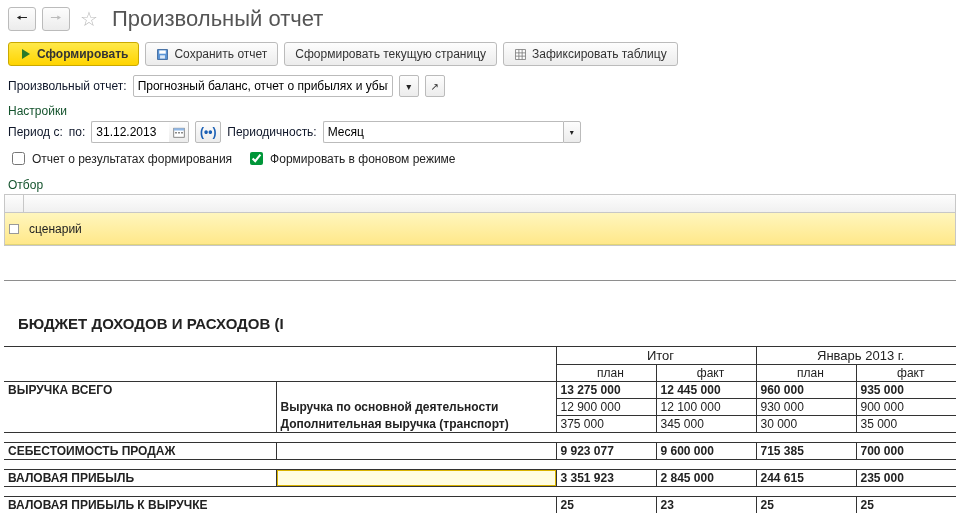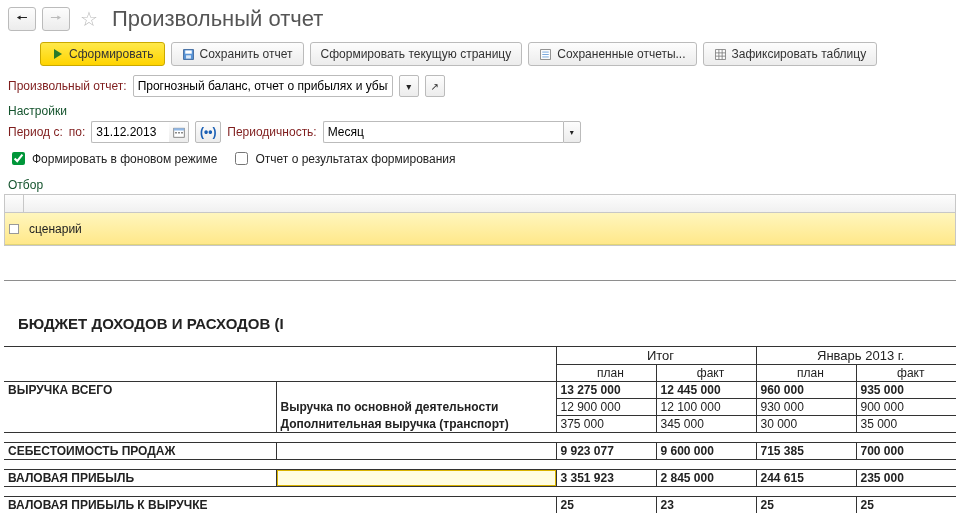--- a/index.html
+++ b/index.html
@@ -43,33 +43,32 @@
     border: 1px solid #bbb;
     border-radius: 3px;
     background: linear-gradient(#fdfdfd,#ececec);
     cursor: pointer;
     font-size: 12px;
     color: #333;
   }
   .btn.primary {
     background: linear-gradient(#ffe94a,#ffd400);
     border-color: #caa900;
-    font-weight: normal;
-    margin-left: 32px;
+    font-weight: bold;
   }
   .btn .ico { width: 13px; height: 13px; display: inline-flex; align-items: center; justify-content: center; }
   .ico-play { width: 0; height: 0; border-left: 8px solid #2a7a2a; border-top: 5px solid transparent; border-bottom: 5px solid transparent; }
   .ico-save svg, .ico-list svg, .ico-pin svg { width: 13px; height: 13px; }
   .row {
     display: flex;
     align-items: center;
     gap: 6px;
     padding: 3px 8px;
   }
-  .label { color: #7f1d1d; }
+  .label { color: #0f172a; }
   .input, select {
     height: 22px;
     border: 1px solid #bbb;
     border-radius: 2px;
     padding: 0 4px;
     font-size: 12px;
     background: #fff;
   }
   .dd-wide { width: 260px; }
   .small-btn {
@@ -206,31 +205,20 @@
       <svg viewBox="0 0 16 16">
           <rect x="2" y="2" width="12" height="12" fill="#5b95d6" stroke="#2c5a94"></rect>
           <rect x="4" y="3" width="8" height="4" fill="#fff"></rect>
           <rect x="5" y="9" width="6" height="4" fill="#dce9f7"></rect>
         </svg>
     </span>
     <span>Сохранить отчет</span>
   </div>
   <div class="btn">
     <span>Сформировать текущую страницу</span>
-  </div>
-  <div class="btn">
-    <span class="ico ico-list">
-      <svg viewBox="0 0 16 16">
-          <rect x="2" y="2" width="12" height="12" fill="#fff" stroke="#777"></rect>
-          <line x1="4" y1="5" x2="12" y2="5" stroke="#5b95d6"></line>
-          <line x1="4" y1="8" x2="12" y2="8" stroke="#5b95d6"></line>
-          <line x1="4" y1="11" x2="12" y2="11" stroke="#5b95d6"></line>
-        </svg>
-    </span>
-    <span>Сохраненные отчеты...</span>
   </div>
   <div class="btn">
     <span class="ico ico-pin">
       <svg viewBox="0 0 16 16">
           <rect x="2" y="2" width="12" height="12" fill="#fff" stroke="#777"></rect>
           <line x1="2" y1="6" x2="14" y2="6" stroke="#777"></line>
           <line x1="2" y1="10" x2="14" y2="10" stroke="#777"></line>
           <line x1="6" y1="2" x2="6" y2="14" stroke="#777"></line>
           <line x1="10" y1="2" x2="10" y2="14" stroke="#777"></line>
         </svg>
@@ -263,27 +251,27 @@
     </span>
   </span>
   <span class="bracket-btn">(••)</span>
   <span class="label">Периодичность:</span>
   <span class="date-wrap">
     <input class="input period-sel" value="Месяц" style="">
     <span class="period-dd">▾</span>
   </span>
 </div>
 <div class="chk-row">
+  <label class="chk">
+    <input type="checkbox" style="">
+    <span>Отчет о результатах формирования</span>
+  </label>
   <label class="chk checked">
     <input type="checkbox" checked="" style="accent-color: rgb(0, 150, 57);">
     <span>Формировать в фоновом режиме</span>
-  </label>
-  <label class="chk">
-    <input type="checkbox" style="">
-    <span>Отчет о результатах формирования</span>
   </label>
 </div>
 
 <div class="section-title">Отбор</div>
 <div class="otbor-grid">
   <div class="otbor-header"></div>
   <div class="otbor-row">
     <span class="cell-chk">
         <span class="box"></span>
       </span>

